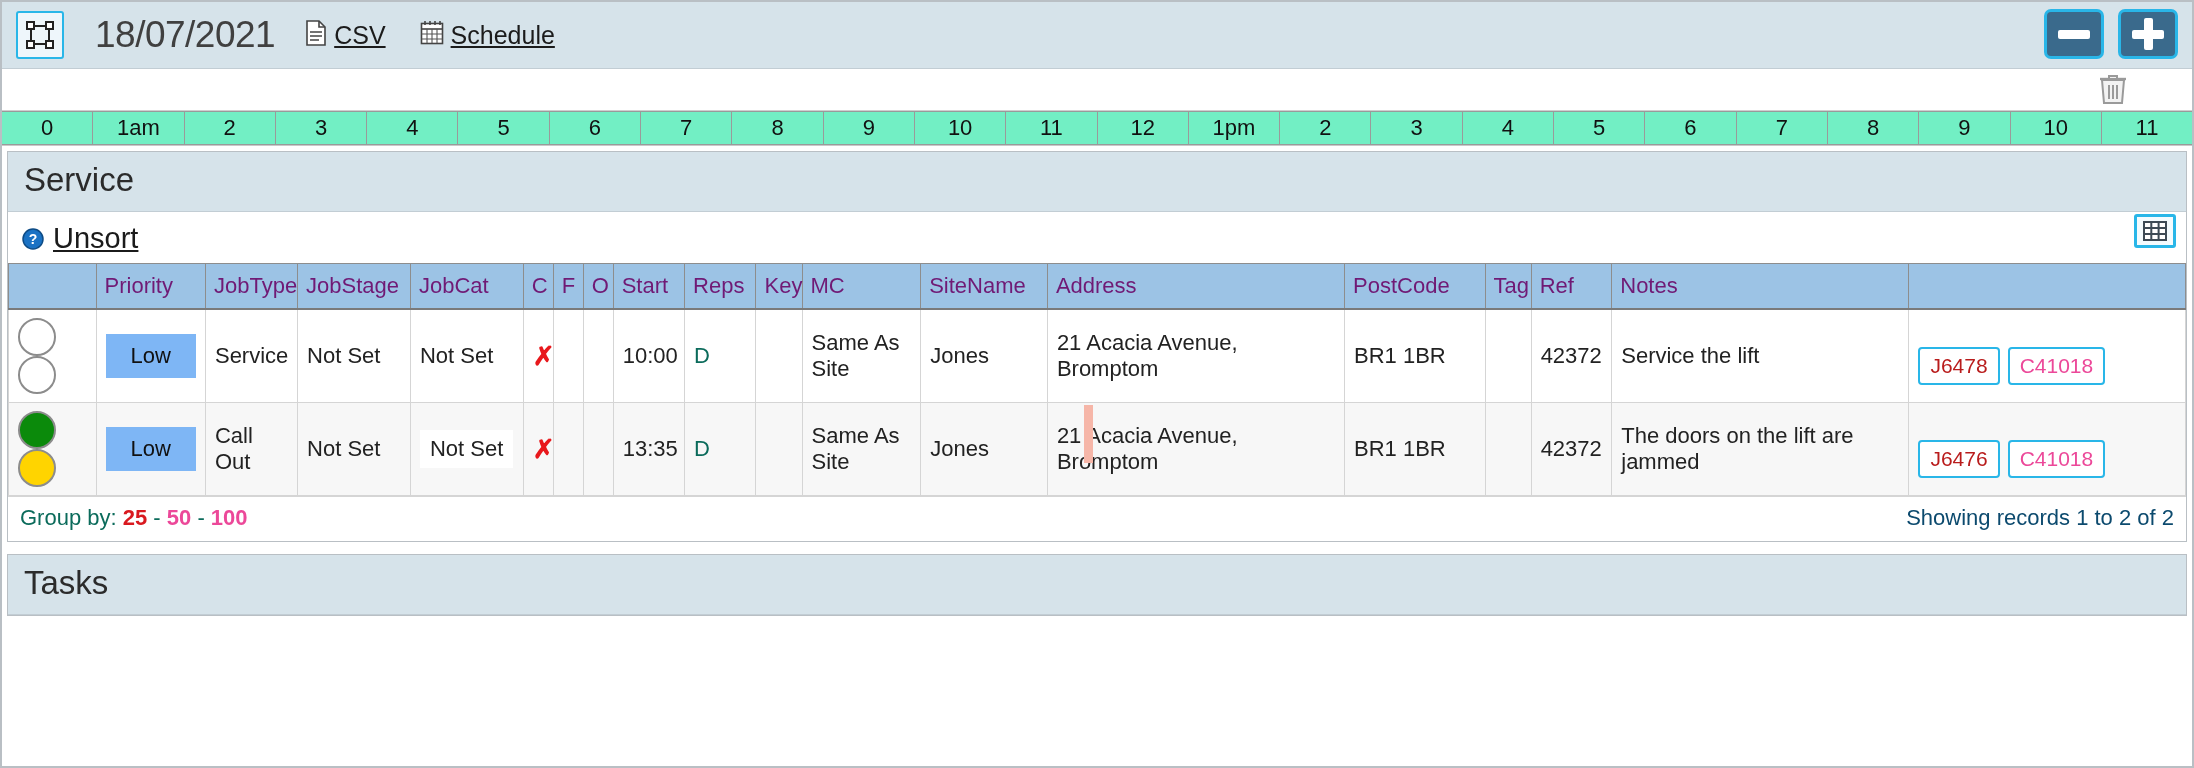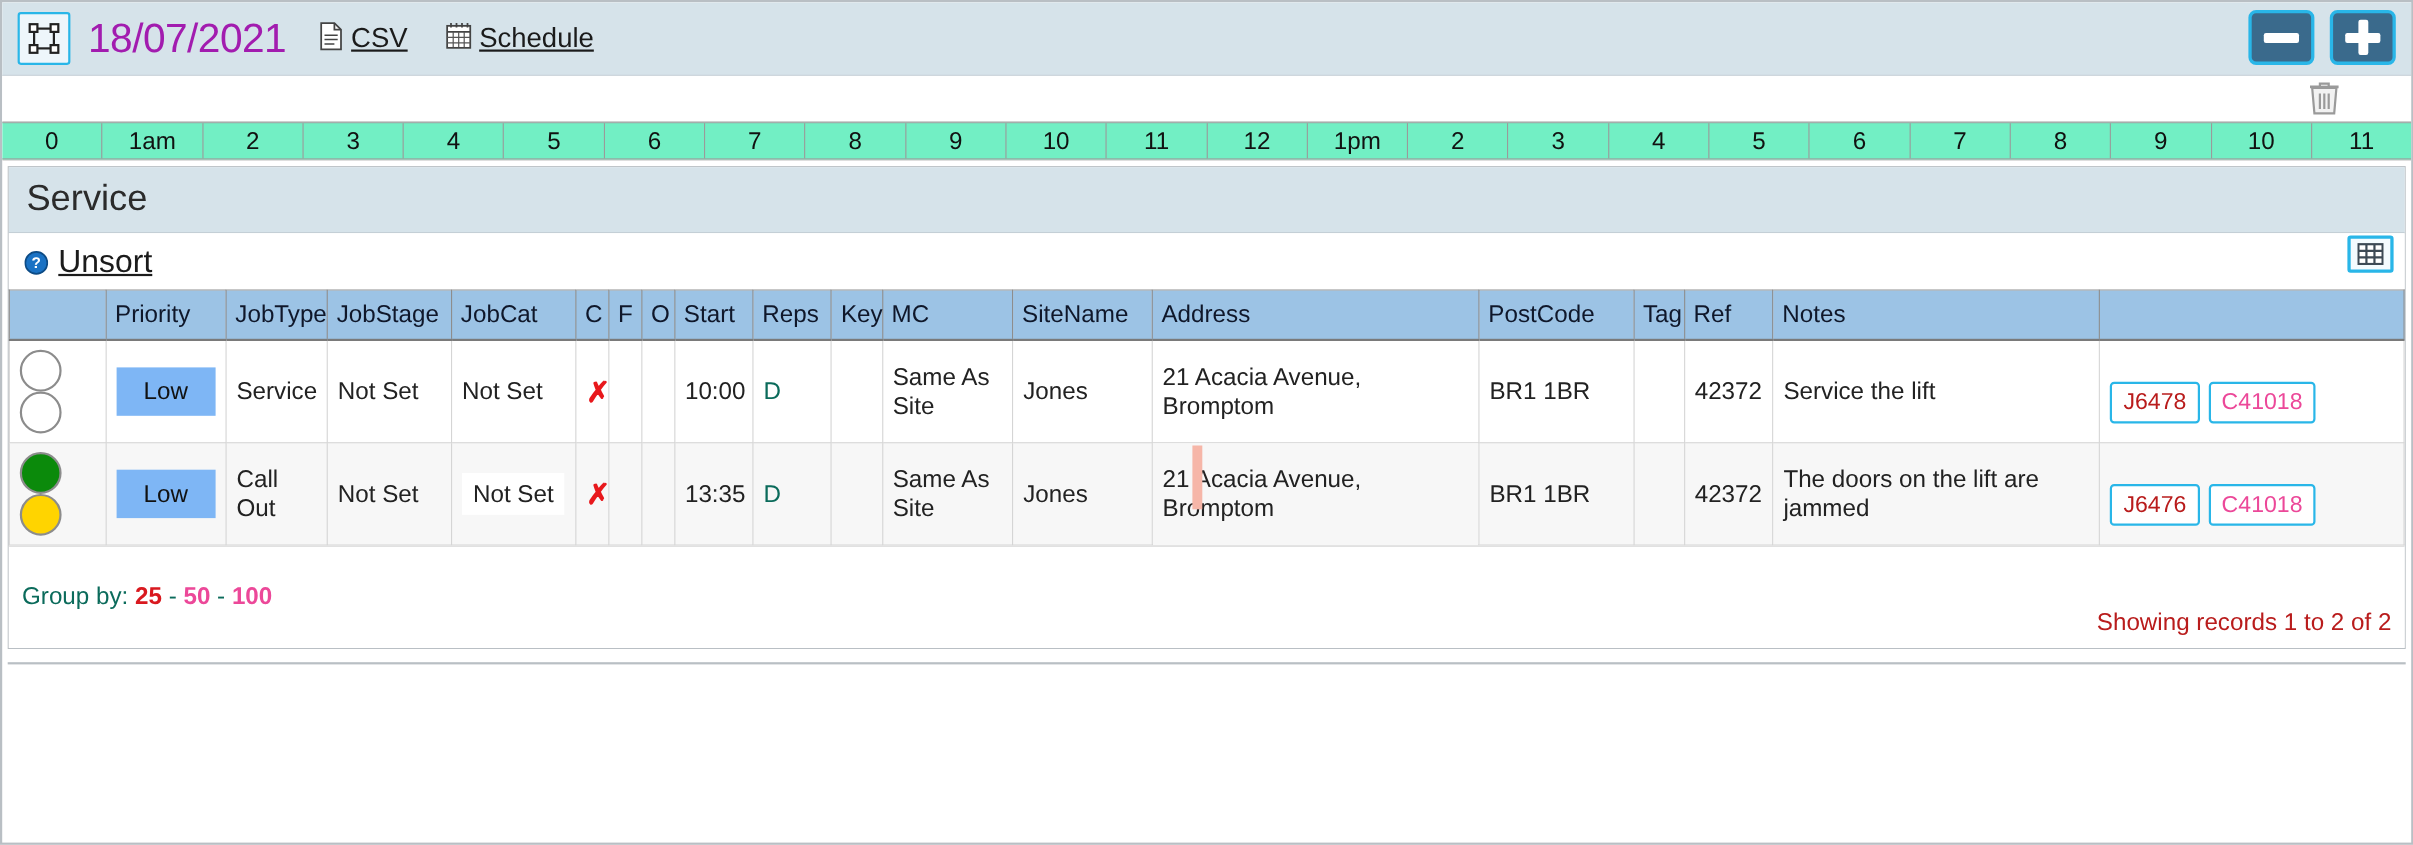--- a/index.html
+++ b/index.html
@@ -32,24 +32,25 @@
     width: 48px; height: 48px;
     border: 2px solid #29b6e8;
     background: #eef6fb;
     border-radius: 3px;
     display: flex; align-items: center; justify-content: center;
     margin-right: 16px;
     flex: none;
   }
   .date-label {
     font-size: 37px;
-    color: #a21caf;
+    color: #404040;
     letter-spacing: -0.5px;
     margin-right: 30px;
     white-space: nowrap;
+    margin-left: 15px;
   }
   .top-link {
     display: flex; align-items: center;
     gap: 7px;
     margin-right: 34px;
     text-decoration: none;
   }
   .top-link .lnk-text {
     font-size: 25px;
     color: #1b1b1b;
@@ -157,21 +158,21 @@
     table-layout: fixed;
   }
   table.dt thead th {
     background: #9cc3e5;
     border: 1px solid #8d8d8d;
     border-bottom: 2px solid #7a7a7a;
     text-align: left;
     padding: 9px 8px;
     font-weight: normal;
     font-size: 22px;
-    color: #0f172a;
+    color: #701a75;
     height: 44px;
     white-space: nowrap;
   }
   table.dt tbody td {
     border: 1px solid #d5d5d5;
     padding: 8px 9px;
     vertical-align: middle;
     height: 70px;
   }
   tr.row-alt td { background: #f7f7f7; }
@@ -234,21 +235,21 @@
     display: flex; justify-content: space-between; align-items: center;
     padding: 8px 12px 10px 12px;
     border-top: 1px solid #d5d5d5;
     background: #fff;
     font-size: 22px;
   }
   .gb-label { color: #0b6b5b; }
   .gb-num { font-weight: bold; color: #ec4899; }
   .gb-num.active { color: #d9191f; }
   .gb-sep { color: #0b6b5b; }
-  .showing { color: #b91c1c; margin-top: 48px; }
+  .showing { color: #0c4a6e; }
 
   
   .tasks-panel {
     margin: 12px 5px 0 5px;
     border: 1px solid #b9bfc4;
     background: #fff;
   }
   .tasks-head {
     background: #d6e3ea;
     padding: 9px 16px 12px 16px;
@@ -476,15 +477,18 @@
     <div class="table-foot">
       <div>
         <span class="gb-label">Group by:</span>
         <span id="group-opts"> <span class="gb-num active">25</span><span class="gb-sep"> - </span><span class="gb-num">50</span><span class="gb-sep"> - </span><span class="gb-num">100</span></span>
       </div>
       <div class="showing">Showing records 1 to 2 of 2</div>
     </div>
   </div>
 
   <div class="tasks-panel">
+    <div class="tasks-head">
+      <div class="panel-title">Tasks</div>
+    </div>
   </div>
 
 </div>
 
 </body></html>

